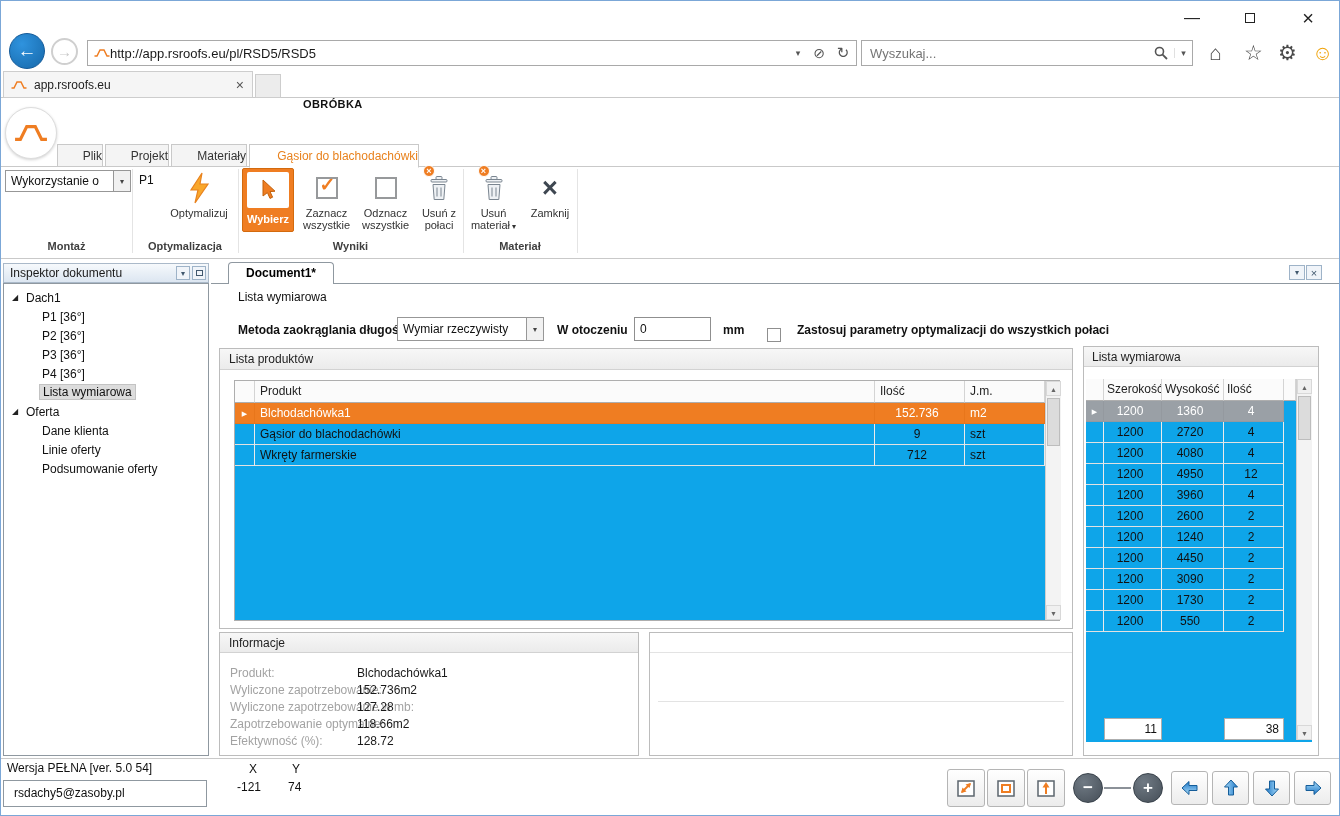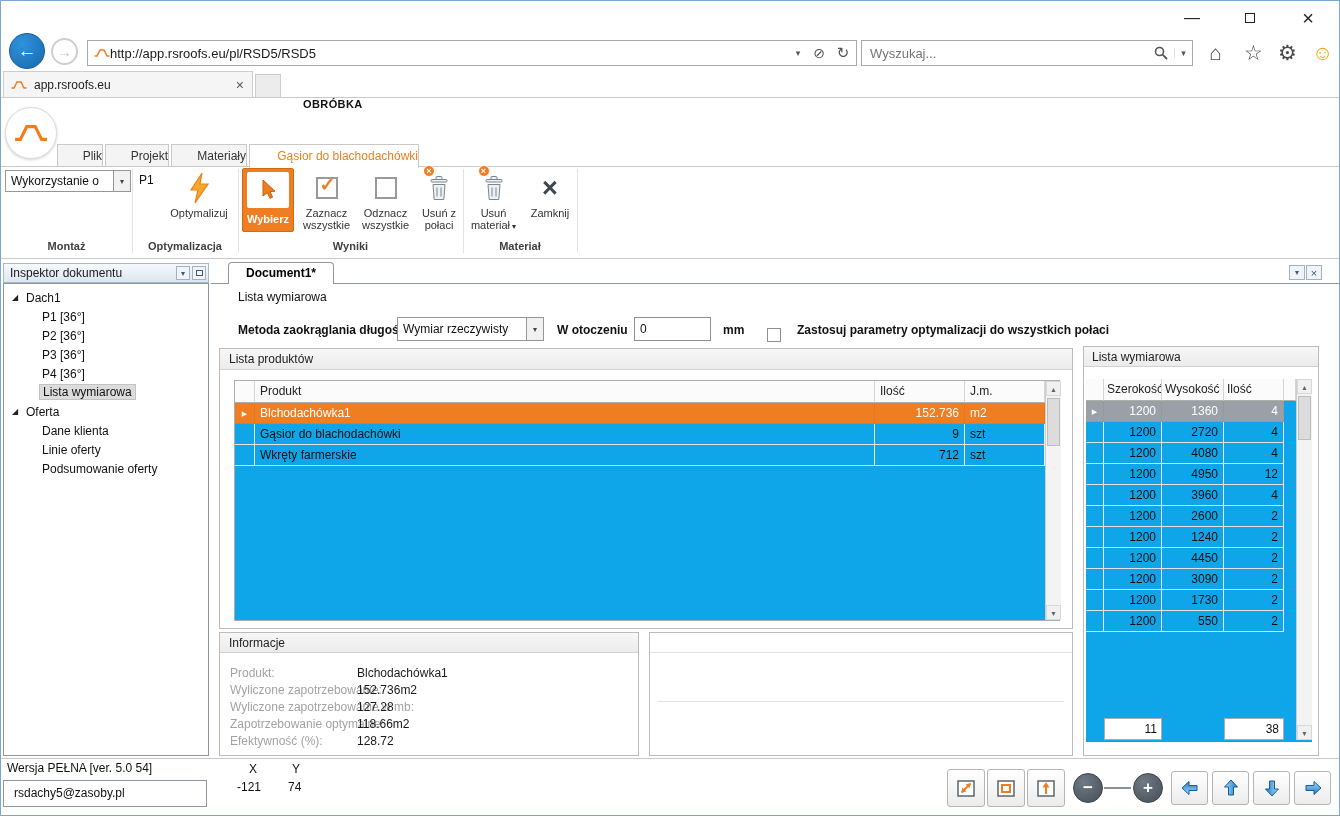--- a/index.html
+++ b/index.html
@@ -47,21 +47,21 @@
   
   .panel{position:absolute;border:1px solid #bcbcbc;background:#fff}
   .phead{height:21px;background:linear-gradient(#f7f7f7,#ebebeb);border-bottom:1px solid #d2d2d2;font-size:12px;
     line-height:20px;padding-left:9px;color:#222}
   .grid{position:absolute;border:1px solid #aeaeae;background:#0ea5e9}
   .gh{position:absolute;background:#fbfbfb;border-right:1px solid #d4d4d4;border-bottom:1px solid #aeaeae;font-size:12px;
     color:#222;padding-left:5px;line-height:21px;overflow:hidden;white-space:nowrap;height:22px;cursor:pointer}
   .grow{position:absolute;left:0;height:21px;cursor:pointer}
   .gc{position:absolute;top:0;height:21px;font-size:12px;line-height:20px;color:#111;overflow:hidden;white-space:nowrap;
     border-right:1px solid #ebebeb;border-bottom:1px solid #e2e2e2;padding-left:5px}
-  .num{text-align:right;padding-right:5px;padding-left:0}
+  .num{text-align:center;padding-right:5px;padding-left:0}
   .ind{padding:0;text-align:center;font-size:7px;line-height:21px}
   .sel-orange{background:#ef7d22;color:#fff;border-right:1px solid #e8761b;border-bottom:1px solid #e8761b}
   .sel-gray{background:#9aa0a6;color:#fff;border-right:1px solid #94999f;border-bottom:1px solid #94999f}
   .gfoot{position:absolute;height:22px;border:1px solid #aeaeae;background:#fff;font-size:12px;line-height:20px;
     text-align:right;padding-right:4px;color:#111}
   .sb{position:absolute;background:#f3f3f3;border-left:1px solid #cfcfcf}
   .sb .up,.sb .dn{position:absolute;left:0;width:100%;height:15px;font-size:7px;color:#666;text-align:center;
     line-height:15px;background:#f0f0f0;border:1px solid #d8d8d8;cursor:pointer}
   .sb .up{top:0}.sb .dn{bottom:0}
   .sb .thumb{position:absolute;left:1px;right:1px;background:#dcdcdc;border:1px solid #bdbdbd;cursor:pointer}

